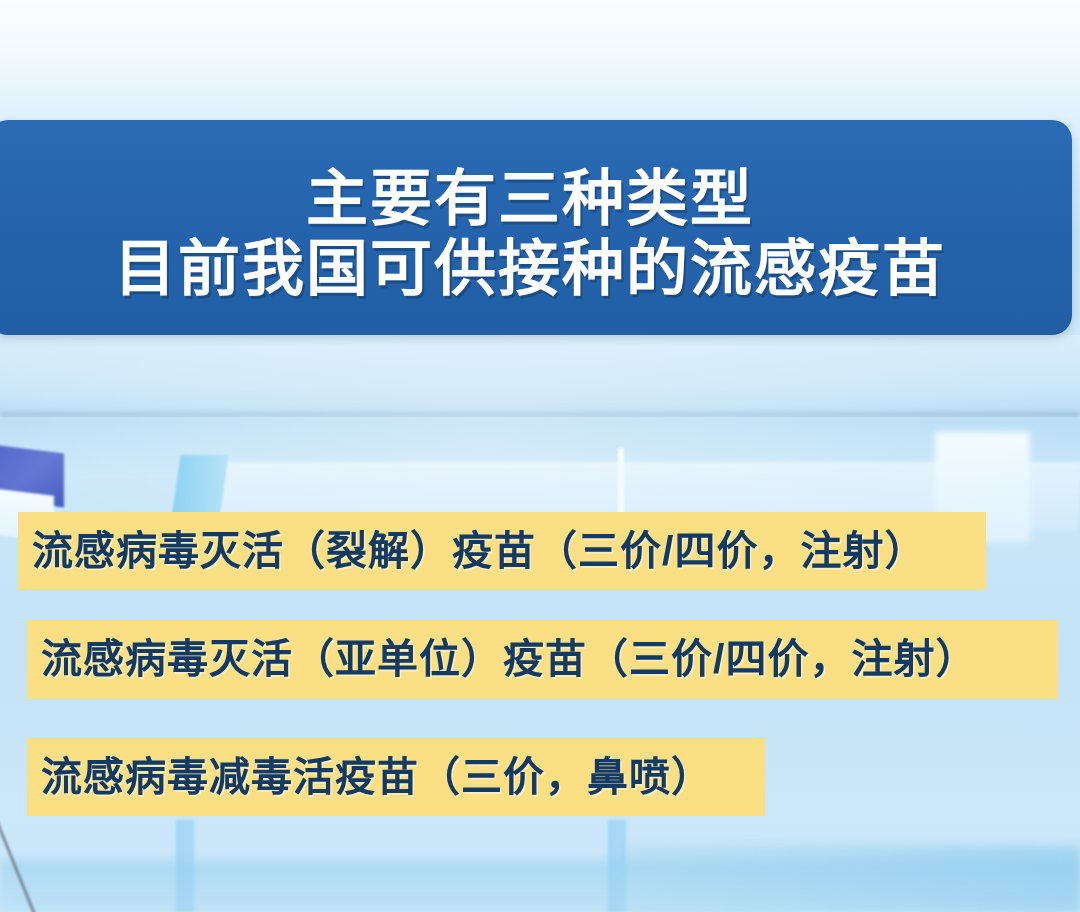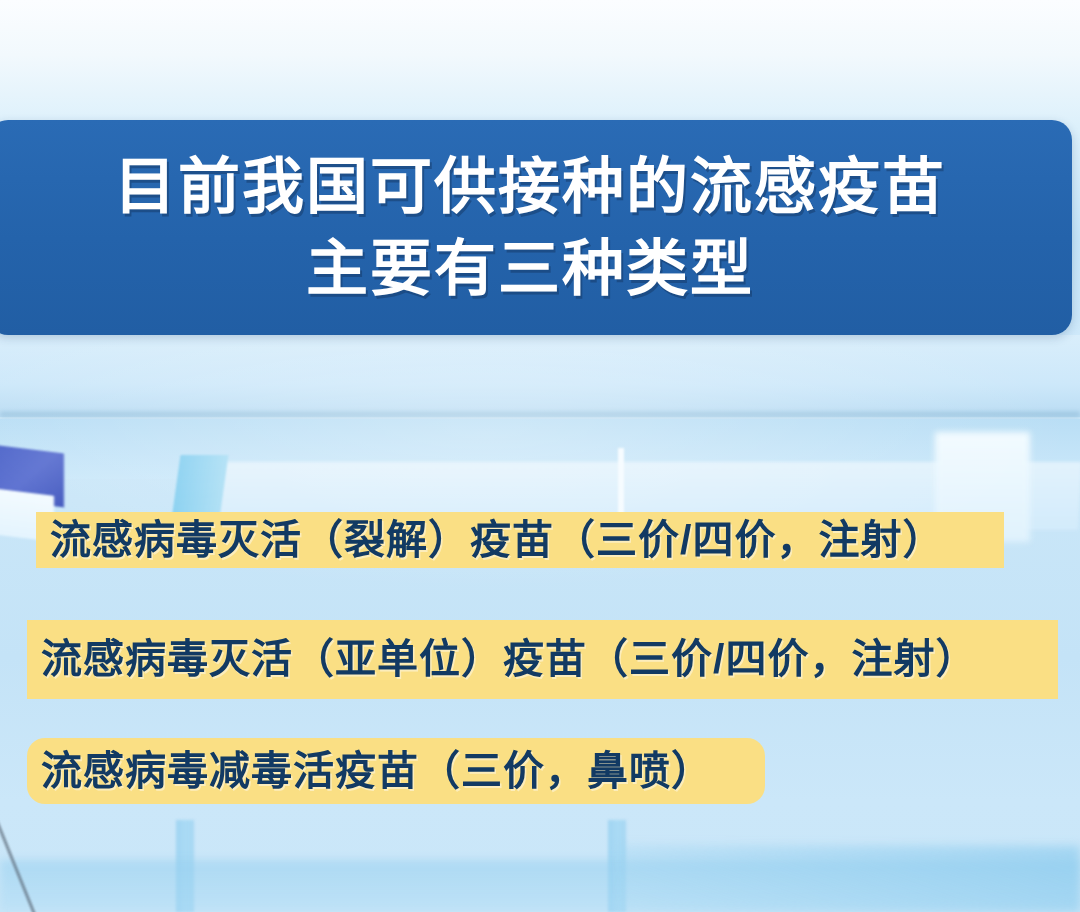--- a/index.html
+++ b/index.html
@@ -226,23 +226,23 @@
   .item-text {
     color: #123a63;
     font-weight: bold;
     font-size: 41px;
     line-height: 1;
     letter-spacing: 1px;
     white-space: nowrap;
     text-shadow: 1.5px 2px 0 rgba(255,255,255,0.45);
   }
 
-  #item-1 { left: 36px; top: 512px; width: 968px; height: 56px; }
+  #item-1 { left: 18px; top: 512px; width: 968px; height: 78px; }
   #item-2 { left: 27px; top: 620px; width: 1031px; height: 79px; }
-  #item-3 { left: 27px; top: 738px; width: 738px; height: 66px; border-radius: 18px; }
+  #item-3 { left: 27px; top: 738px; width: 738px; height: 78px; }
 </style>
 </head>
 <body>
 
 <div id="poster">
 
   <div class="bg-base"></div>
   <div class="bg-ceiling"></div>
   <div class="bg-ceiling-line"></div>
   <div class="bg-wall-mid"></div>
@@ -253,22 +253,22 @@
   <div class="bg-screen-base"></div>
   <div class="bg-panel-right"></div>
   <div class="bg-col c1"></div>
   <div class="bg-col c2"></div>
   <div class="bg-floor"></div>
   <div class="bg-floor-right"></div>
   <div class="bg-pole"></div>
   <div class="bg-soft-glow"></div>
 
   <div class="title-banner">
+    <div class="title-line second">主要有三种类型</div>
     <div class="title-line">目前我国可供接种的流感疫苗</div>
-    <div class="title-line second">主要有三种类型</div>
   </div>
 
   <div class="item" id="item-1">
     <span class="item-text">流感病毒灭活（裂解）疫苗（三价/四价，注射）</span>
   </div>
 
   <div class="item" id="item-2">
     <span class="item-text">流感病毒灭活（亚单位）疫苗（三价/四价，注射）</span>
   </div>
 

